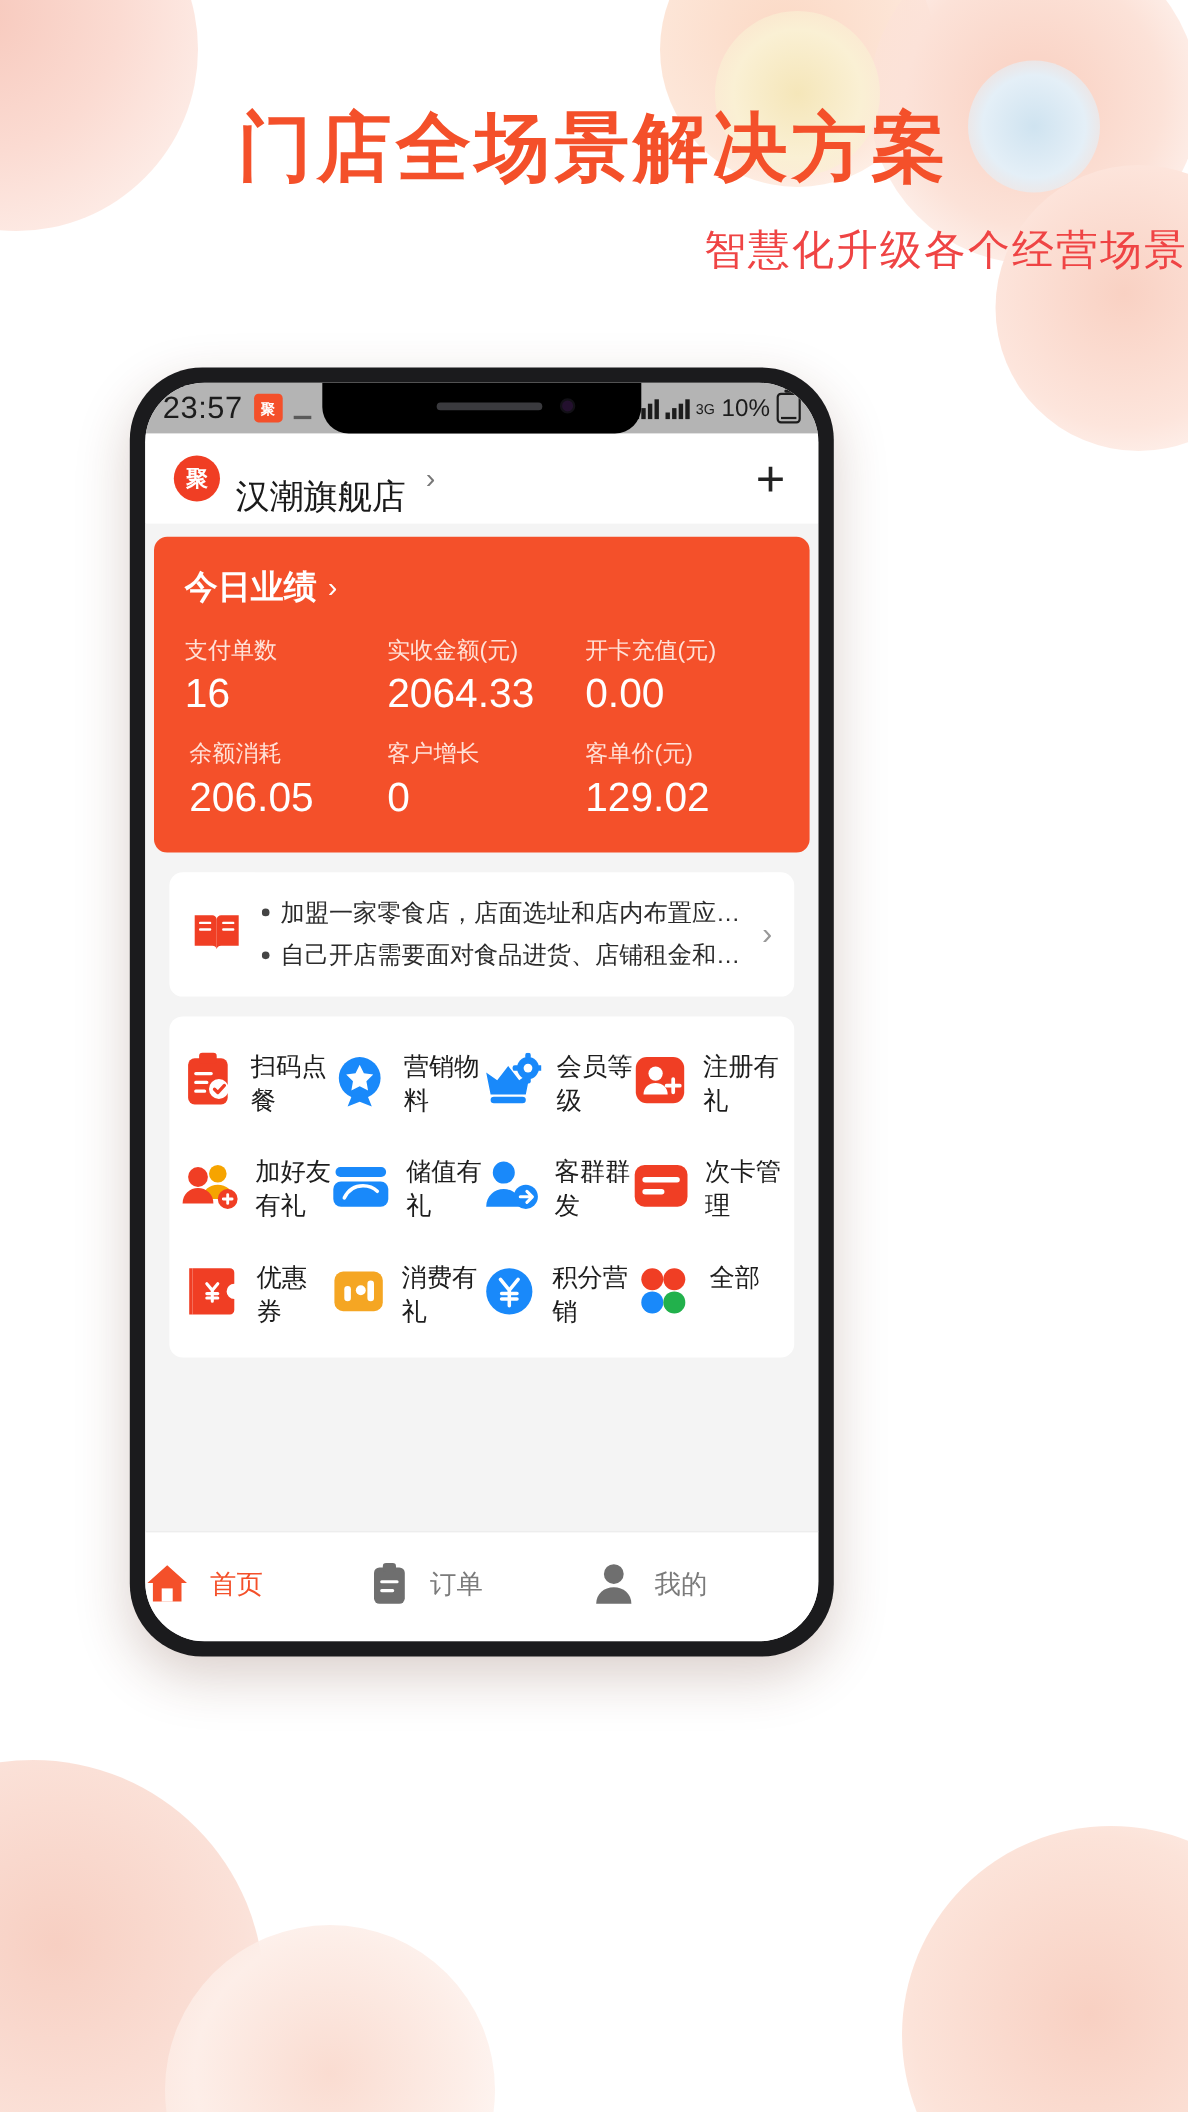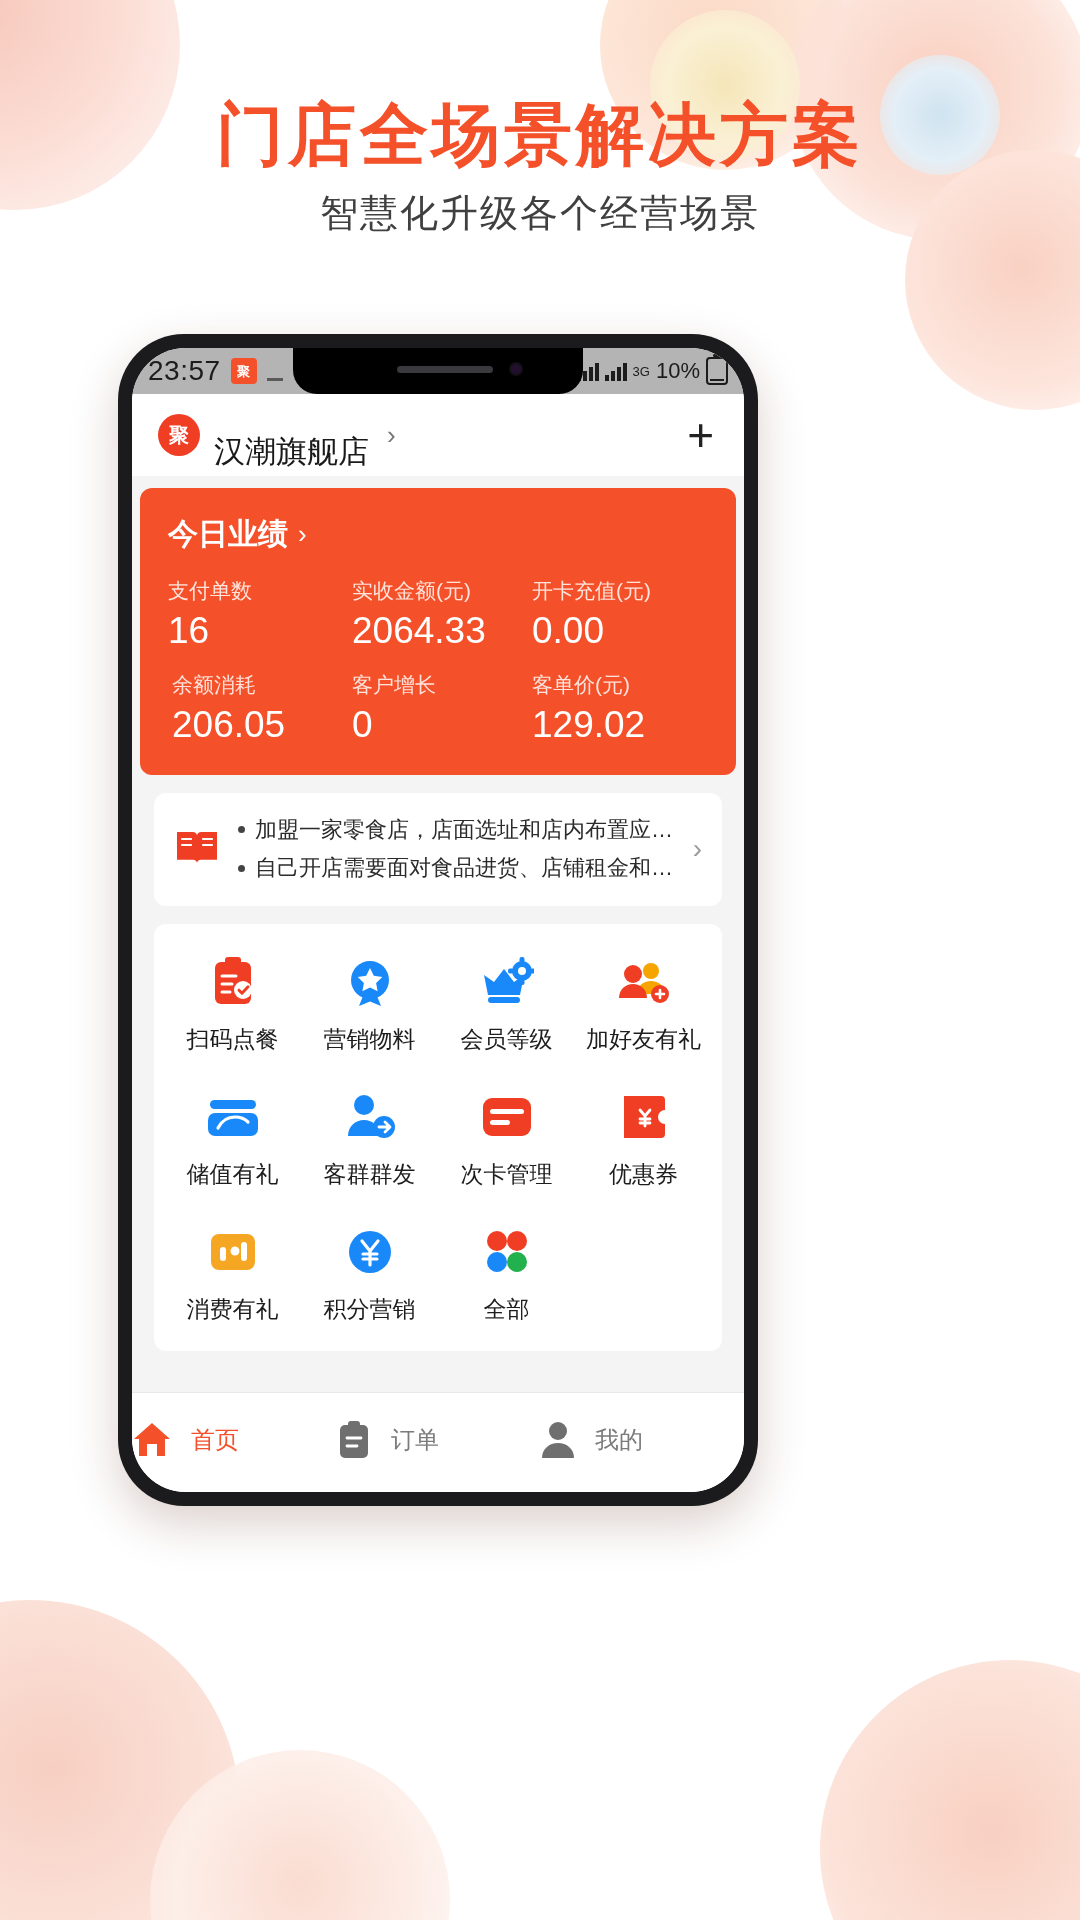--- a/index.html
+++ b/index.html
@@ -33,21 +33,21 @@
   .b9 { width:380px; height:380px; left:820px; top:1660px;
         background:radial-gradient(circle at 45% 45%, #f8d0c2 0%, #fce3d9 55%, rgba(255,255,255,0) 100%); }
 
   
   .hero { position:absolute; top:100px; left:0; width:1080px; text-align:center; z-index:2; }
   .hero-title {
     font-size:68px; font-weight:bold; color:#f4502a; letter-spacing:4px;
     line-height:1; font-family:"Liberation Sans","DejaVu Sans",sans-serif;
   }
   .hero-sub {
-    margin-top:20px; font-size:38px; color:#404040; letter-spacing:2px;
+    margin-top:34px; font-size:38px; color:#ef4444; letter-spacing:2px;text-align:right;
   }
 
   
   .phone {
     position:absolute; left:118px; top:334px; width:640px; height:1172px;
     background:#1b1b1d; border-radius:66px; z-index:3;
     box-shadow:0 18px 48px rgba(90,40,25,.22);
     padding:14px;
   }
   .phone-inner {
@@ -143,21 +143,21 @@
   .news-item .dot { width:7px; height:7px; border-radius:50%; background:#444; flex:0 0 auto;}
   .news-item span.txt { overflow:hidden; text-overflow:ellipsis; white-space:nowrap; }
   .news-chev { color:#999; font-size:28px; flex:0 0 auto; }
 
   
   .menu {
     margin:18px 22px 0 22px; background:#fff; border-radius:12px;
     padding:30px 10px 26px 10px;
     display:grid; grid-template-columns:repeat(4,1fr); row-gap:34px;
   }
-  .menu-item { display:flex; flex-direction:column; align-items:center; gap:14px; }
+  .menu-item { display:flex; flex-direction:row; align-items:flex-start; gap:14px; }
   .menu-ico { width:56px; height:56px; display:flex; align-items:center; justify-content:center;}
   .menu-label { font-size:23px; color:#1d1d1d; }
 
   
   .tabbar {
     flex:0 0 auto; height:100px; background:#fff; border-top:1px solid #e9e9e9;
     display:flex; align-items:center; padding-bottom:6px;
   }
   .tab { flex:1 1 0; display:flex; flex-direction:row; align-items:center; gap:19px; }
   .tab-ico { height:40px; display:flex; align-items:center; justify-content:center;}
@@ -325,20 +325,31 @@
                 <rect x="39.5" y="0" width="5" height="6" rx="2"></rect>
                 <rect x="39.5" y="22" width="5" height="6" rx="2"></rect>
                 <rect x="28" y="11.5" width="6" height="5" rx="2"></rect>
                 <rect x="50" y="11.5" width="6" height="5" rx="2"></rect>
               </g>
             </svg>
           </div>
           <div class="menu-label">会员等级</div>
         </div>
 
+        <div class="menu-item">
+          <div class="menu-ico">
+            <svg width="50" height="50" viewBox="0 0 50 50">
+              <rect x="3" y="4" width="44" height="42" rx="10" fill="#f03e24"></rect>
+              <circle cx="21" cy="19" r="6.5" fill="#fff"></circle>
+              <path d="M10 38c0-6.5 5-10.5 11-10.5s11 4 11 10.5z" fill="#fff"></path>
+              <path d="M37 24v12M31 30h12" stroke="#fff" stroke-width="3.4" stroke-linecap="round"></path>
+            </svg>
+          </div>
+          <div class="menu-label">注册有礼</div>
+        </div>
 
         <div class="menu-item">
           <div class="menu-ico">
             <svg width="54" height="48" viewBox="0 0 54 48">
               <circle cx="34" cy="13" r="8" fill="#f6a400"></circle>
               <path d="M20 36c0-8 6.5-13 14-13s14 5 14 13z" fill="#f6a400"></path>
               <circle cx="16" cy="16" r="9" fill="#f03e24"></circle>
               <path d="M2 40c0-8.5 6.5-14 14-14s14 5.5 14 14z" fill="#f03e24"></path>
               <circle cx="43" cy="36" r="9" fill="#f03e24"></circle>
               <path d="M39 36h8M43 32v8" stroke="#fff" stroke-width="2.6" stroke-linecap="round"></path>

